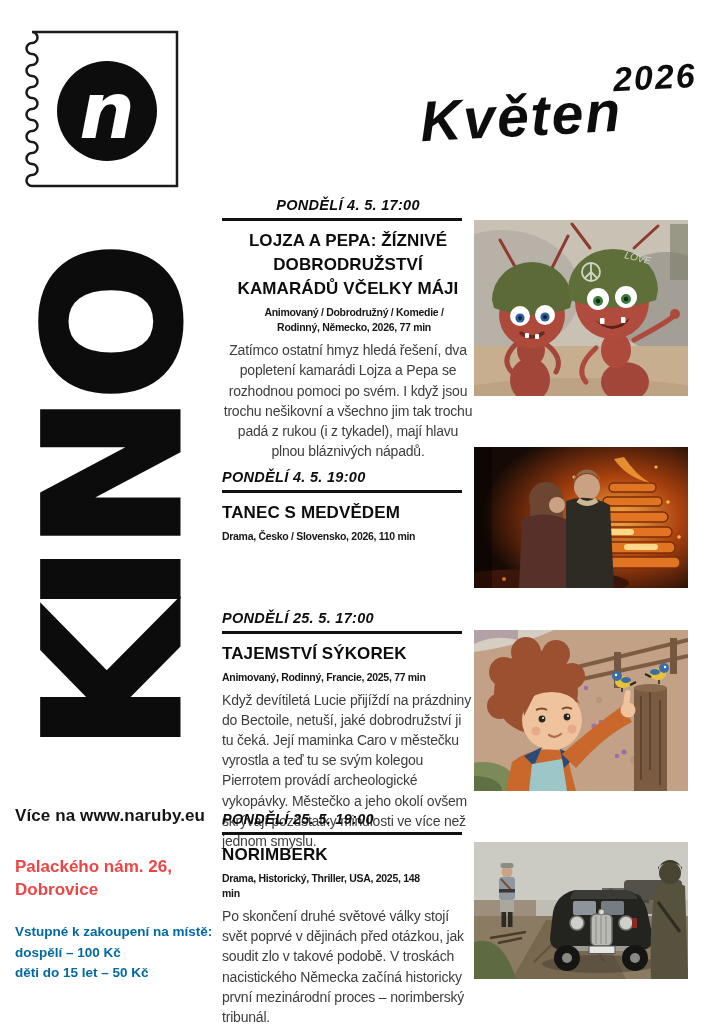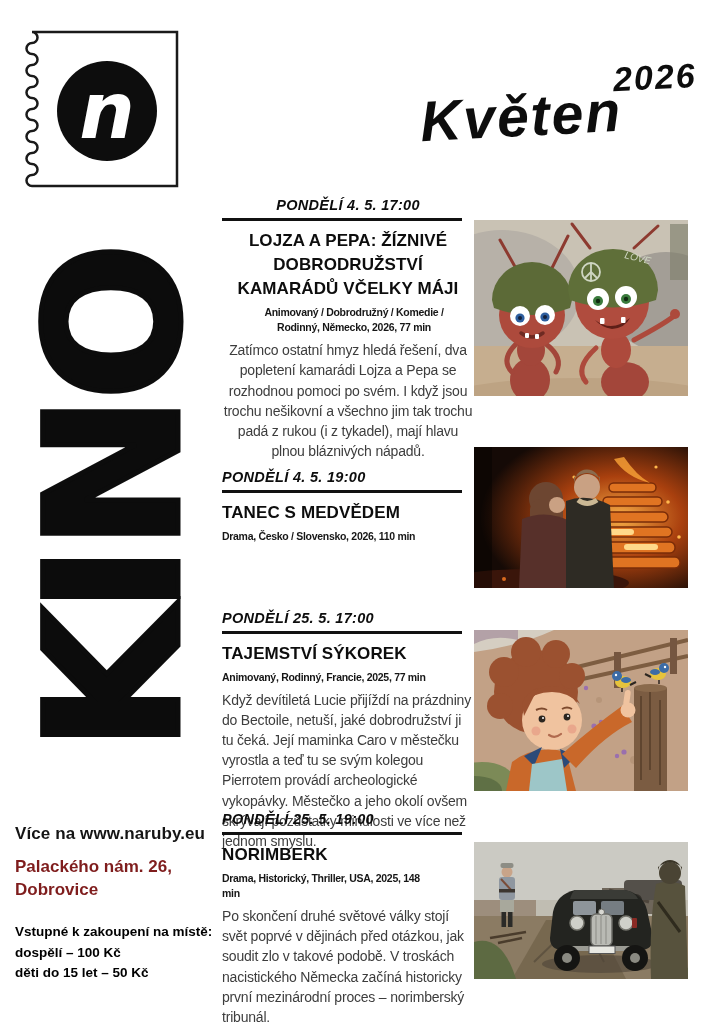--- a/index.html
+++ b/index.html
@@ -73,29 +73,29 @@
   .still { position: absolute; left: 474px; width: 214px; overflow: hidden; background: #ddd; }
   .still svg { display: block; width: 100%; height: 100%; }
   #still-1 { top: 220px; height: 176px; }
   #still-2 { top: 447px; height: 141px; }
   #still-3 { top: 630px; height: 161px; }
   #still-4 { top: 842px; height: 137px; }
 
   
   .site-line {
     position: absolute; left: 15px; top: 806px;
-    font-size: 17px; font-weight: 600; letter-spacing: 0.1px; color: #151515; margin-top: 18px;
+    font-size: 17px; font-weight: 600; letter-spacing: 0.1px; color: #151515;
   }
   .address-block {
     position: absolute; left: 15px; top: 855px;
-    font-size: 17px; font-weight: 600; line-height: 1.38; color: #7f1d1d;
+    font-size: 17px; font-weight: 600; line-height: 1.38; color: #ef4444;
   }
   .pricing-block {
     position: absolute; left: 15px; top: 922px;
-    font-size: 13.5px; font-weight: 600; line-height: 1.52; color: #000000;
+    font-size: 13.5px; font-weight: 600; line-height: 1.52; color: #0369a1;
   }
 </style>
 </head>
 <body>
 
 <div class="poster">
 
   <div class="logo-box">
     <svg viewBox="0 0 158 158">
       <path d="M10,2 L155,2 L155,156 L10,156

